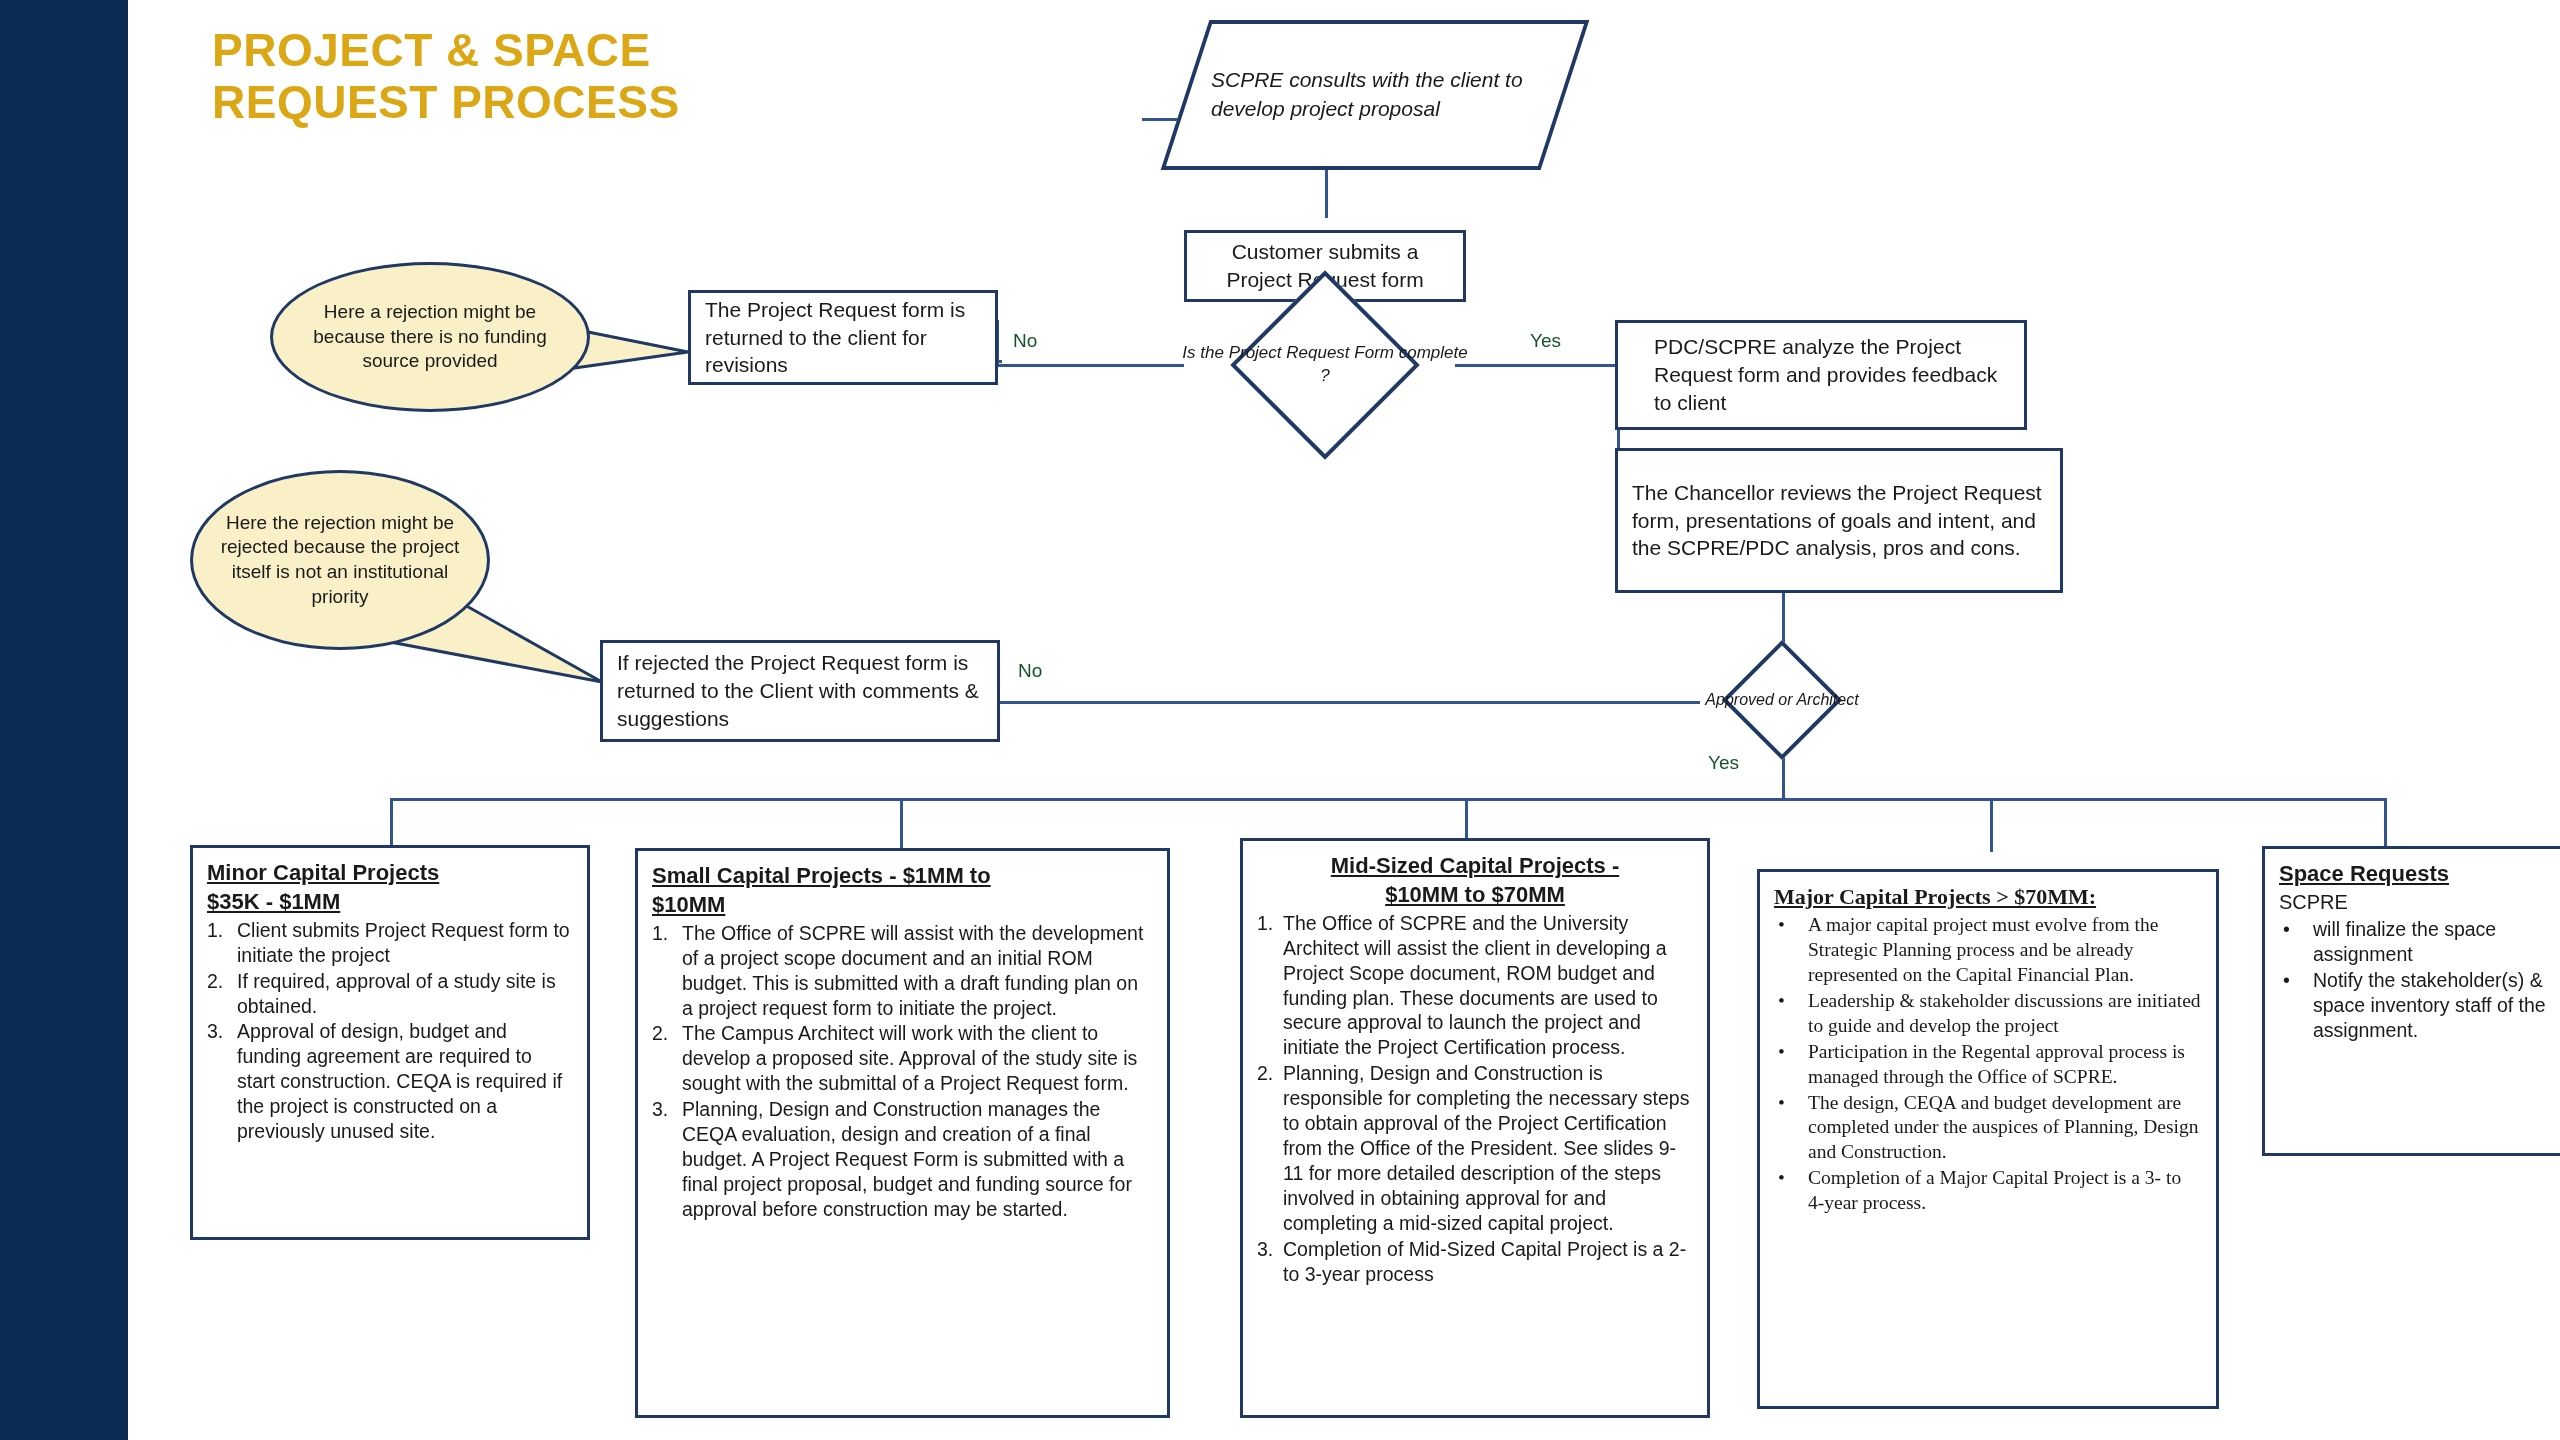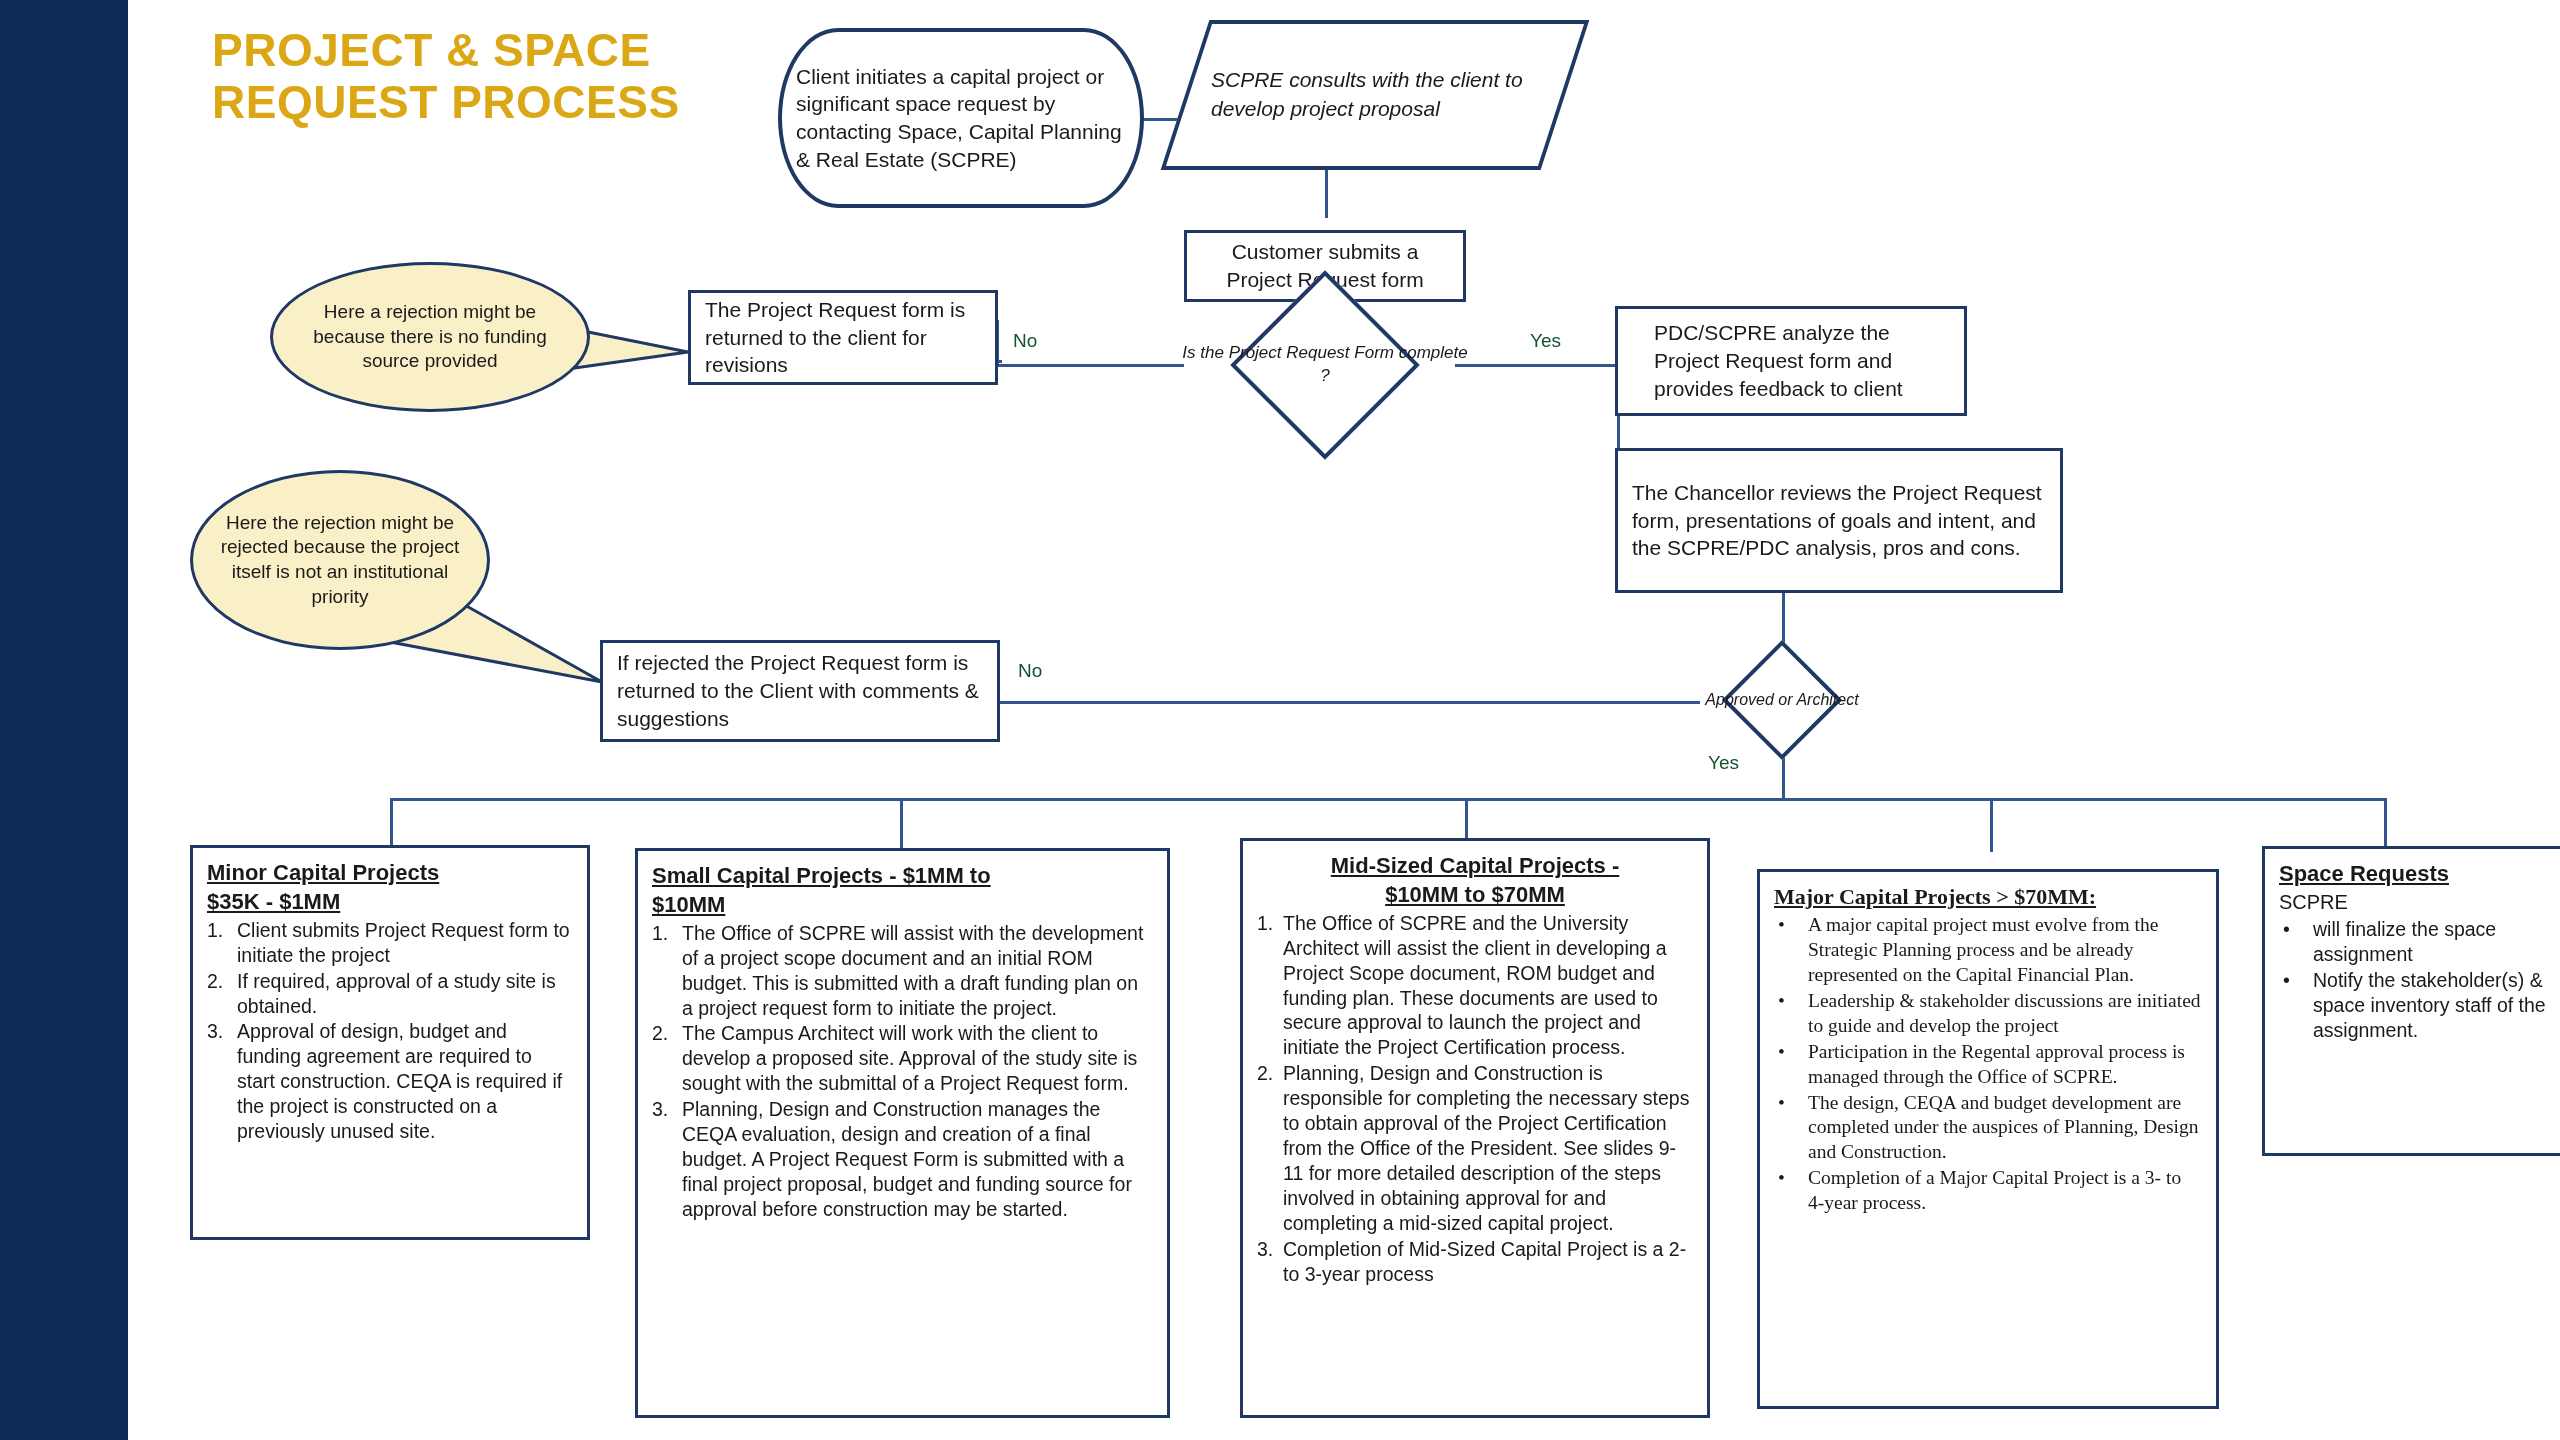--- a/index.html
+++ b/index.html
@@ -157,43 +157,40 @@
   <div class="ln v" style="left:1782px;top:748px;height:52px;"></div>
 
   <div class="ln h" style="left:390px;top:798px;width:1994px;"></div>
 
   <div class="ln v" style="left:390px;top:798px;height:50px;"></div>
   <div class="ln v" style="left:900px;top:798px;height:52px;"></div>
   <div class="ln v" style="left:1465px;top:798px;height:42px;"></div>
   <div class="ln v" style="left:1990px;top:798px;height:54px;"></div>
   <div class="ln v" style="left:2384px;top:798px;height:48px;"></div>
 
-  <div class="node terminator" style="left:778px;top:28px;width:366px;height:180px;">
-    <span>Client initiates a capital project or significant space request by contacting Space, Capital Planning &amp; Real Estate (SCPRE)</span>
-  </div>
 
   <div class="node parallelogram" style="left:1185px;top:20px;width:380px;height:150px;font-style:italic;">
     <span class="skewbg"></span>
     <span class="ptext">SCPRE consults with the client to develop project proposal</span>
   </div>
 
   <div class="node center" style="left:1184px;top:206px;width:282px;height:72px;">
     <span>Customer submits a Project Request form</span>
   </div>
 
   <div class="diamond" style="left:1181px;top:275px;width:288px;height:180px;">
     <span class="dshape" style="width:134px;height:134px;"></span>
     <span class="dtext">Is the Project Request Form complete ?</span>
   </div>
 
   <div class="node" style="left:688px;top:290px;width:310px;height:95px;">
     <span>The Project Request form is returned to the client for revisions</span>
   </div>
 
-  <div class="node" style="left:1615px;top:306px;width:352px;height:110px;padding-left:36px;">
+  <div class="node" style="left:1615px;top:320px;width:412px;height:110px;padding-left:36px;">
     <span>PDC/SCPRE analyze the Project Request form and provides feedback to client</span>
   </div>
 
   <div class="node" style="left:1615px;top:448px;width:448px;height:145px;">
     <span>The Chancellor reviews the Project Request form, presentations of goals and intent, and the SCPRE/PDC analysis, pros and cons.</span>
   </div>
 
   <div class="diamond" style="left:1692px;top:640px;width:180px;height:120px;">
     <span class="dshape" style="width:85px;height:85px;"></span>
     <span class="dtext" style="font-size:16px;">Approved or Architect</span>

